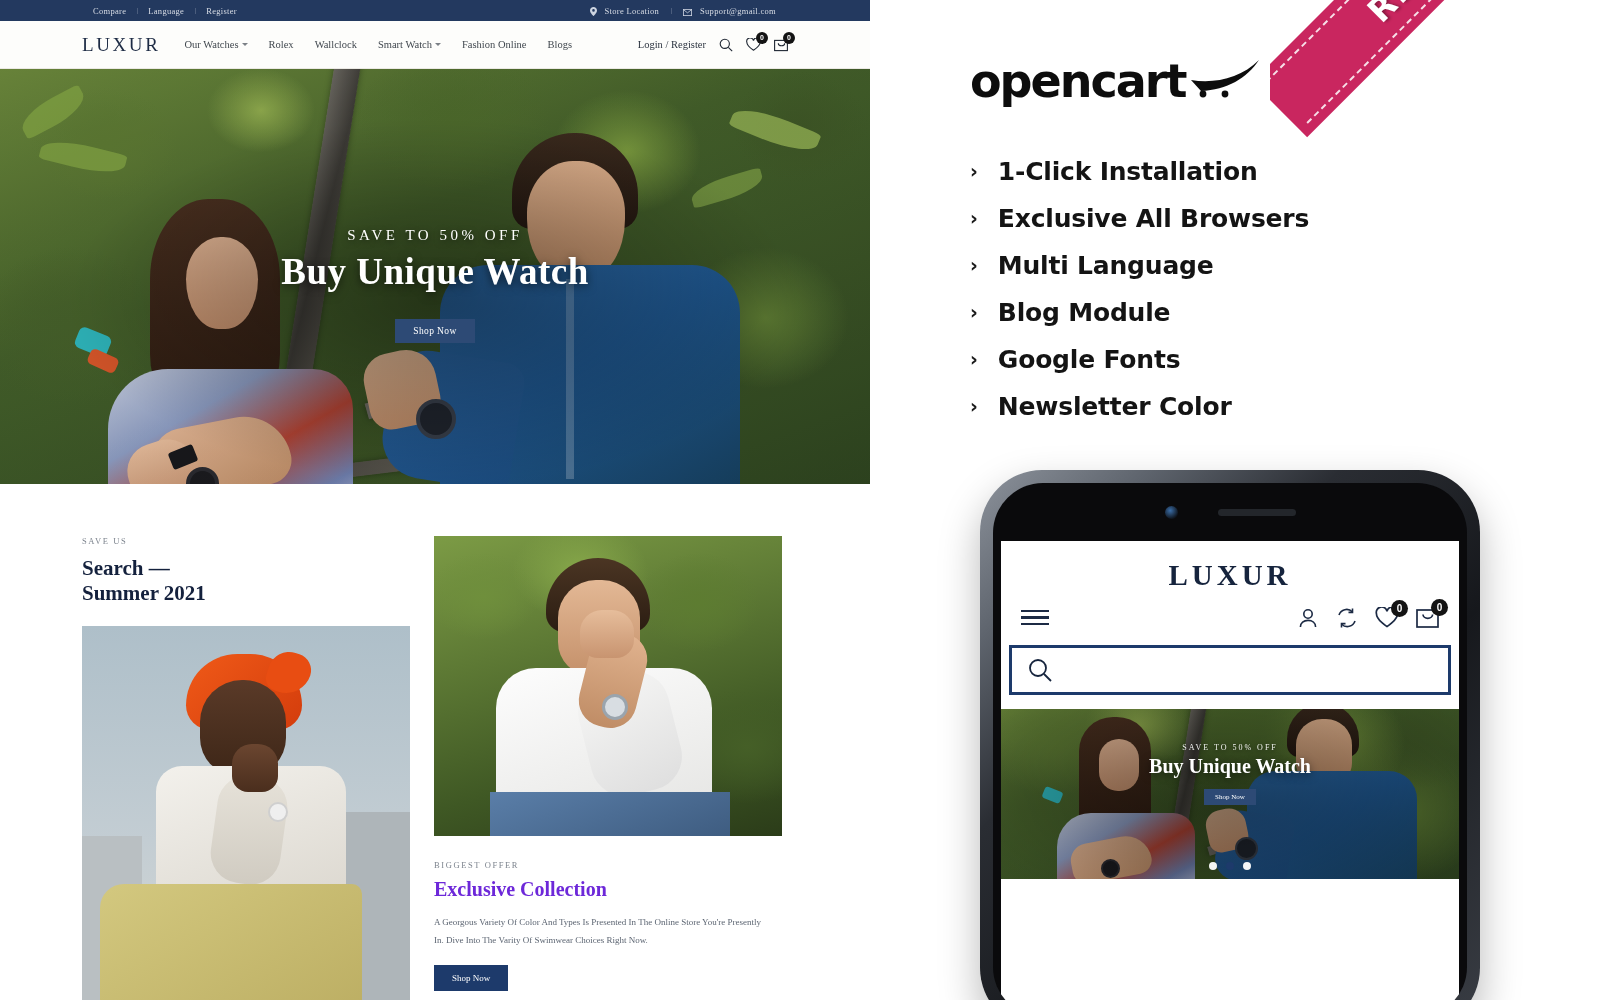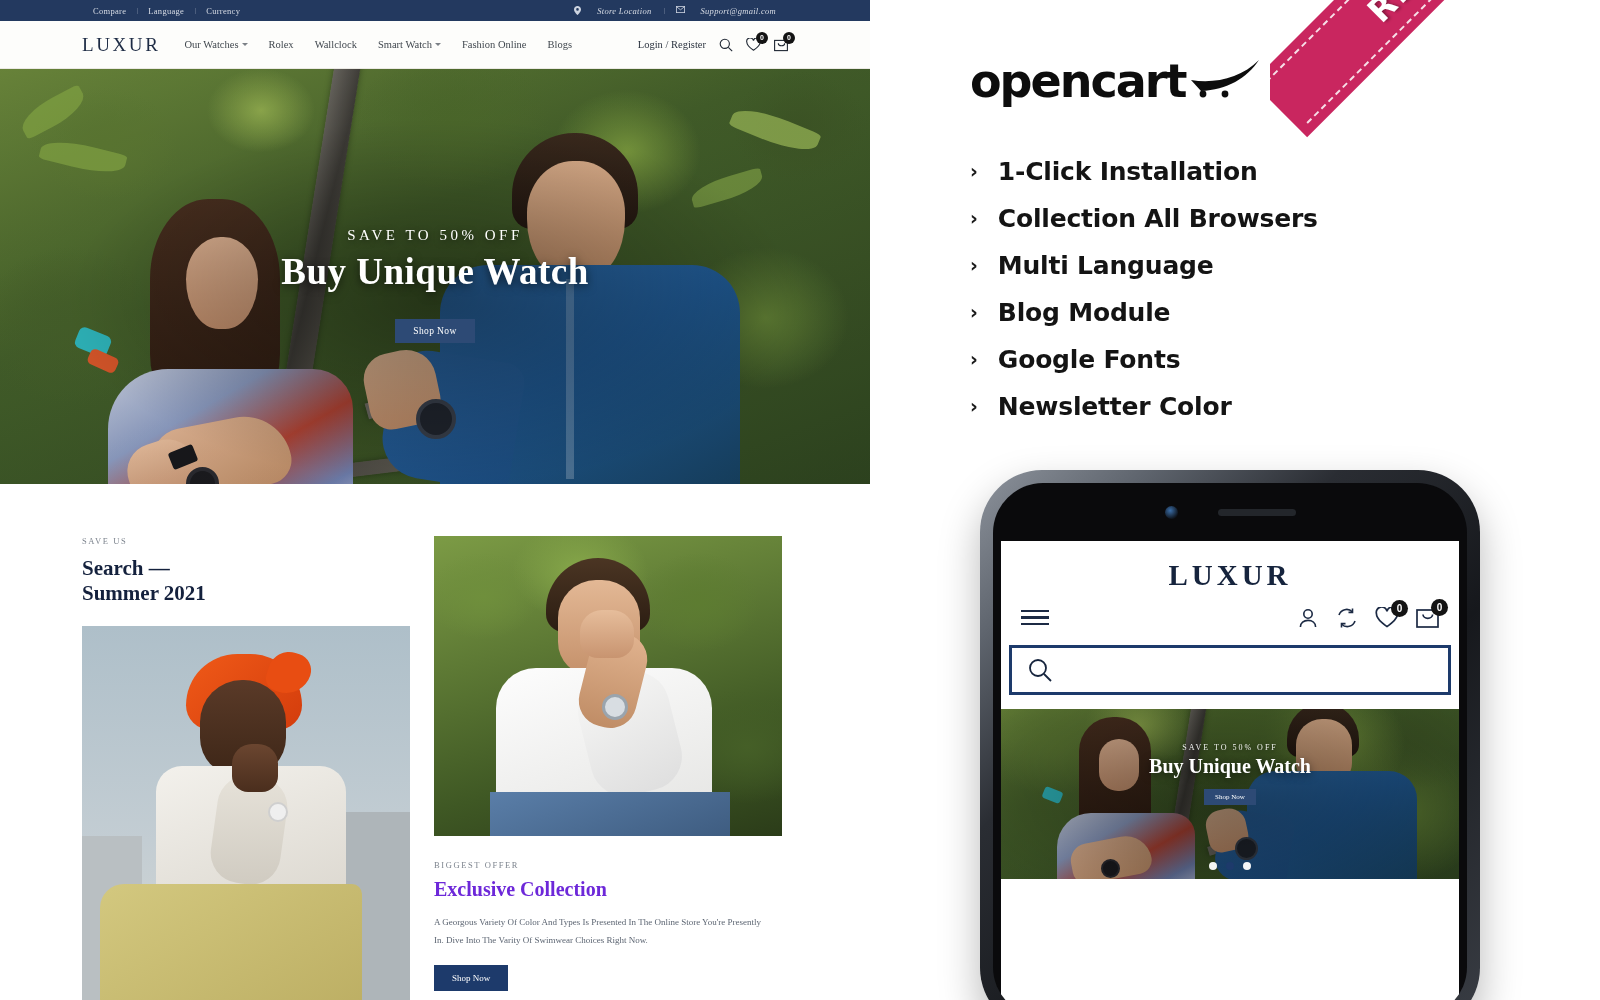--- a/index.html
+++ b/index.html
@@ -18,21 +18,21 @@
     height: 21px; background:#23395f; color:#d8dde6;
     display:flex; align-items:center; font-family:"Liberation Serif", serif;
     font-size:8.5px; letter-spacing:.3px;
   }
   .topbar-left { display:flex; align-items:center; margin-left:82px; }
   .topbar-left > span { padding:0 11px; position:relative; }
   .topbar-left > span + span::before{
     content:""; position:absolute; left:0; top:2px; bottom:2px; width:1px; background:#4b5d7d;
   }
   .topbar-right { display:flex; align-items:center; margin-left:auto; margin-right:82px; }
-  .topbar-right .tb-item { display:flex; align-items:flex-start; gap:16px; padding:0 12px; position:relative;font-style:italic; }
+  .topbar-right .tb-item { display:flex; align-items:flex-end; gap:8px; padding:0 12px; position:relative; }
   .topbar-right .tb-item + .tb-item::before{
     content:""; position:absolute; left:0; top:2px; bottom:2px; width:1px; background:#4b5d7d;
   }
   .topbar-right svg { display:block; }
 
   .mainbar {
     height:48px; background:#fdfdfb; display:flex; align-items:center;
     border-bottom:1px solid #ebe9e4;
   }
   .brand {
@@ -252,21 +252,21 @@
 <body>
 
 <div class="stage">
 
   <div class="store">
 
     <div class="topbar">
       <div class="topbar-left">
         <span>Compare</span>
         <span>Language</span>
-        <span>Currency</span>
+        <span>Register</span>
       </div>
       <div class="topbar-right">
         <span class="tb-item">
           <svg width="7" height="9" viewBox="0 0 7 9">
             <path d="M3.5 0C1.6 0 0 1.5 0 3.4 0 5.9 3.5 9 3.5 9S7 5.9 7 3.4C7 1.5 5.4 0 3.5 0zm0 4.7a1.3 1.3 0 110-2.6 1.3 1.3 0 010 2.6z" fill="#cdd4e0"></path>
           </svg>
           <span>Store Location</span>
         </span>
         <span class="tb-item">
           <svg width="9" height="7" viewBox="0 0 9 7">
@@ -419,21 +419,21 @@
       </svg>
     </div>
 
     <div class="feat">
       <div class="feat-row">
         <span class="chev">›</span>
         <span class="feat-label">1-Click Installation</span>
       </div>
       <div class="feat-row">
         <span class="chev">›</span>
-        <span class="feat-label">Collection All Browsers</span>
+        <span class="feat-label">Exclusive All Browsers</span>
       </div>
       <div class="feat-row">
         <span class="chev">›</span>
         <span class="feat-label">Multi Language</span>
       </div>
       <div class="feat-row">
         <span class="chev">›</span>
         <span class="feat-label">Blog Module</span>
       </div>
       <div class="feat-row">

